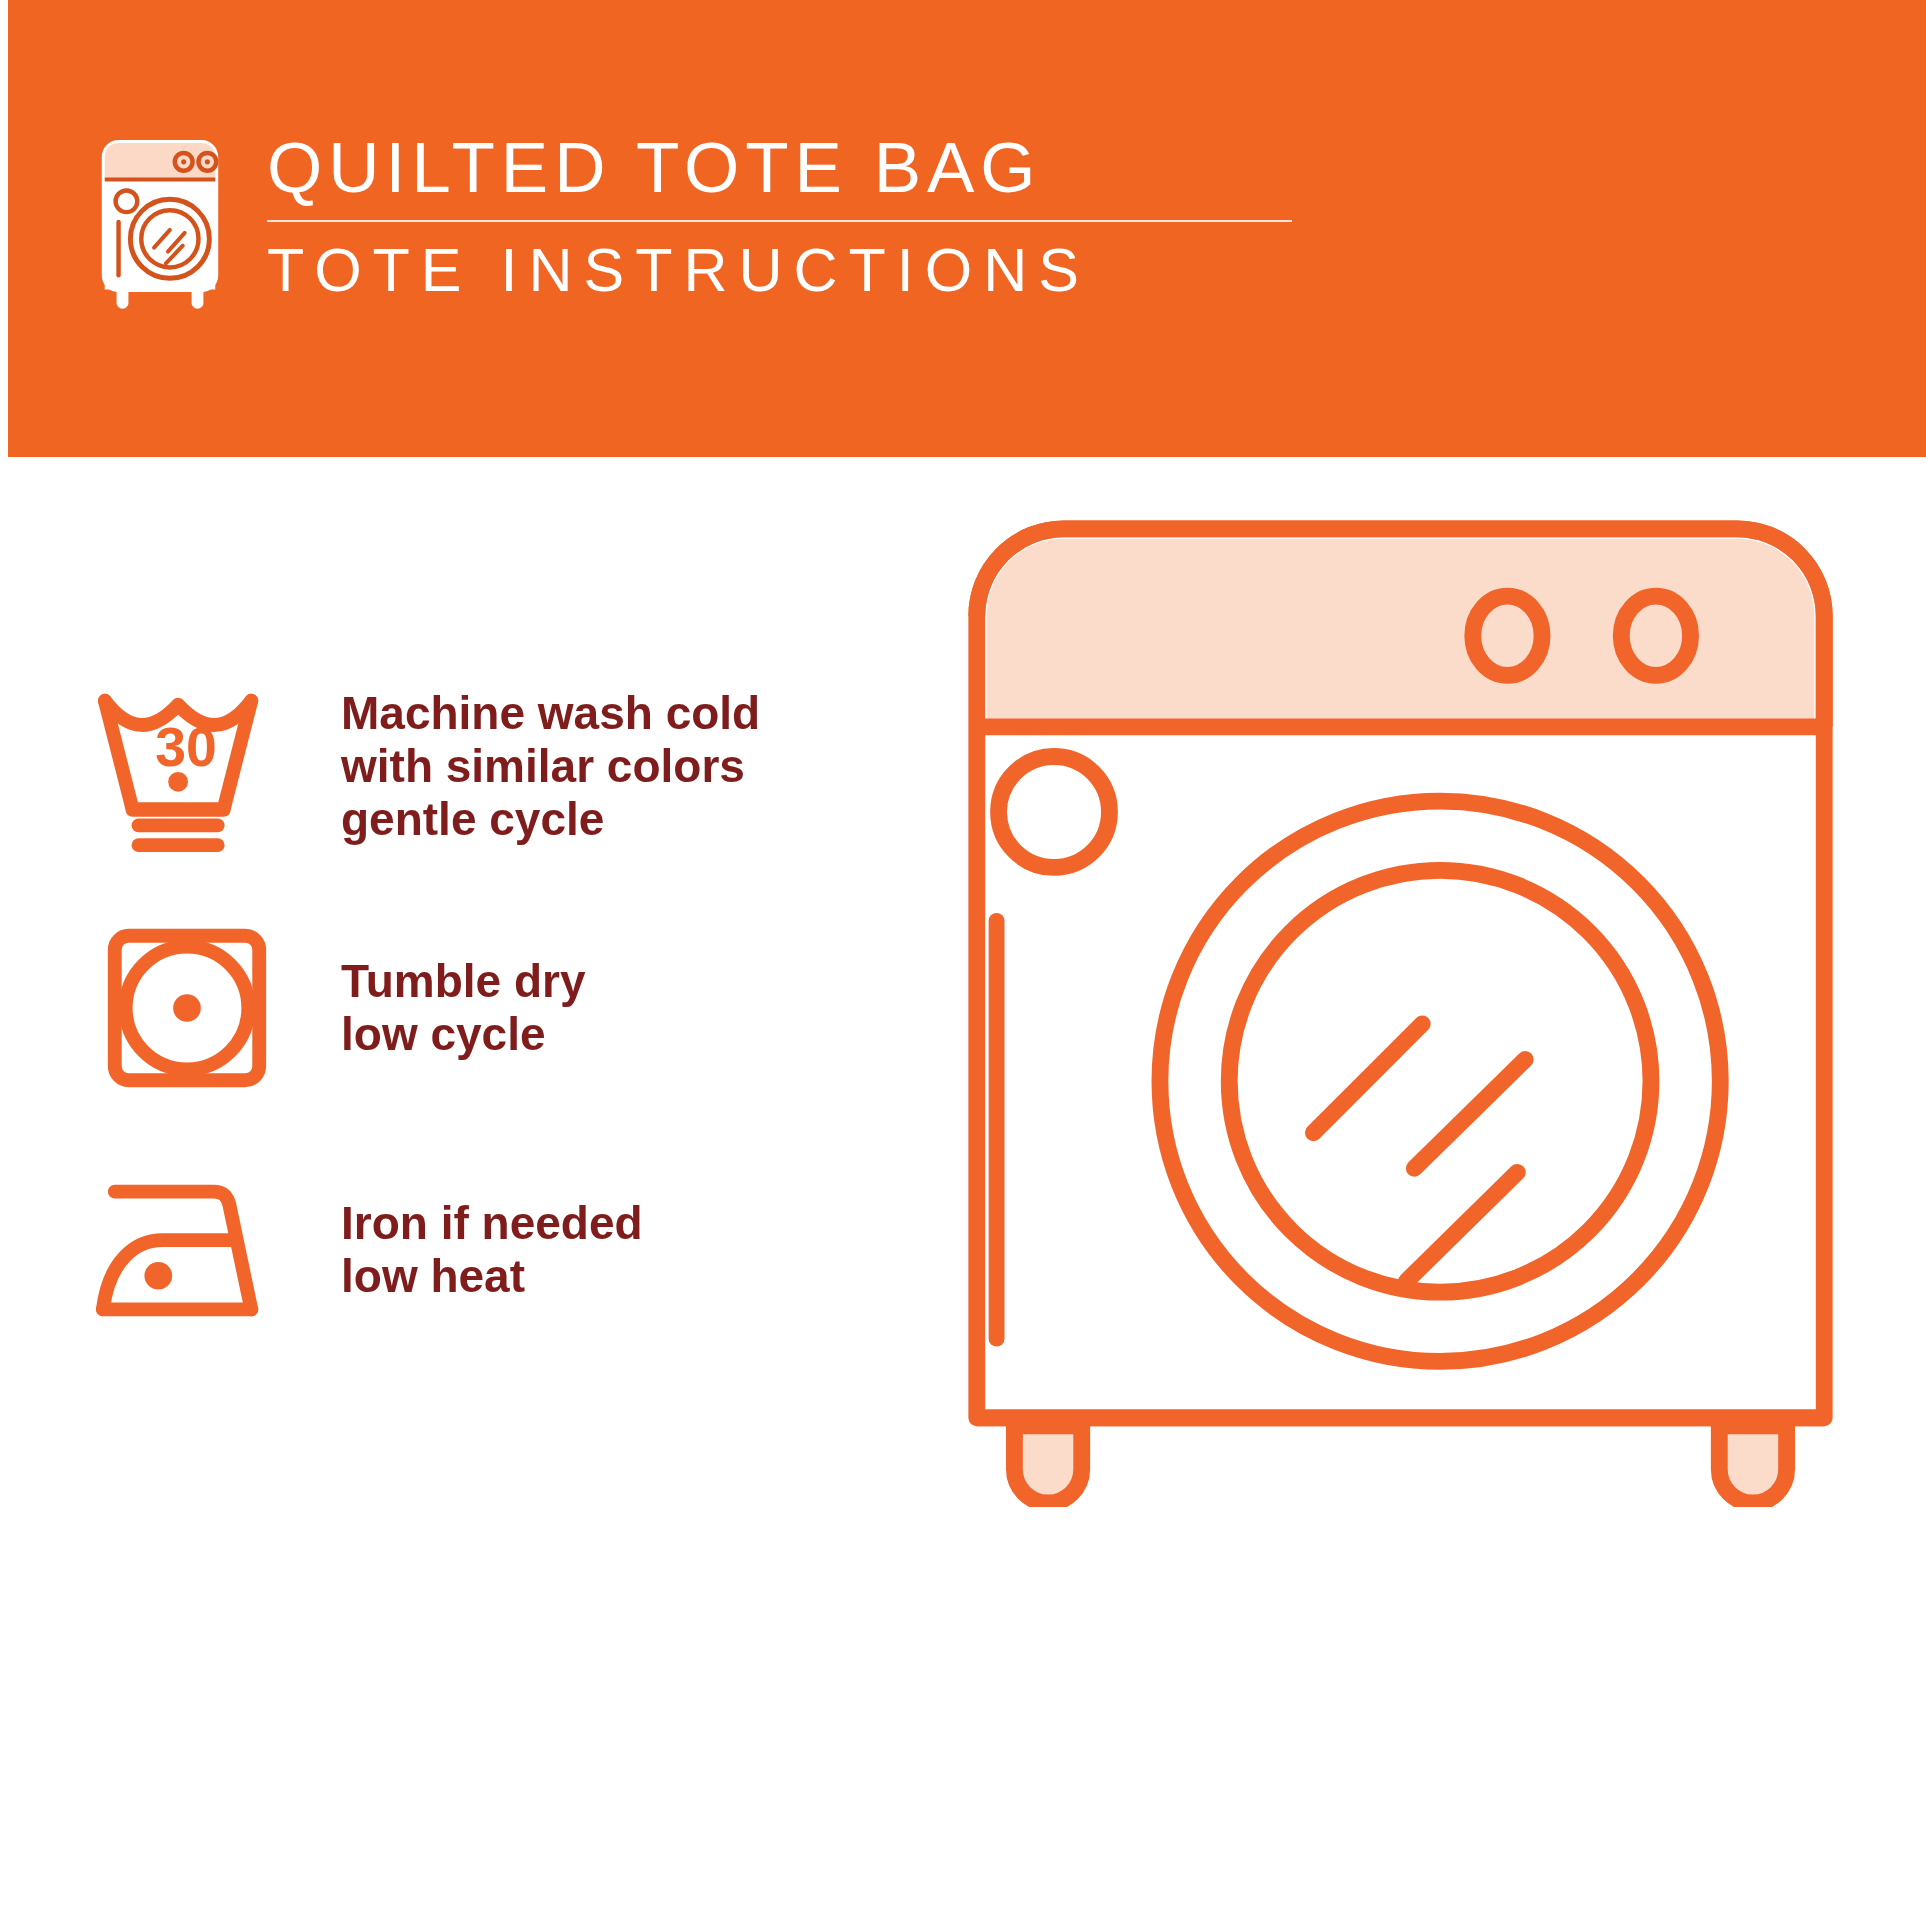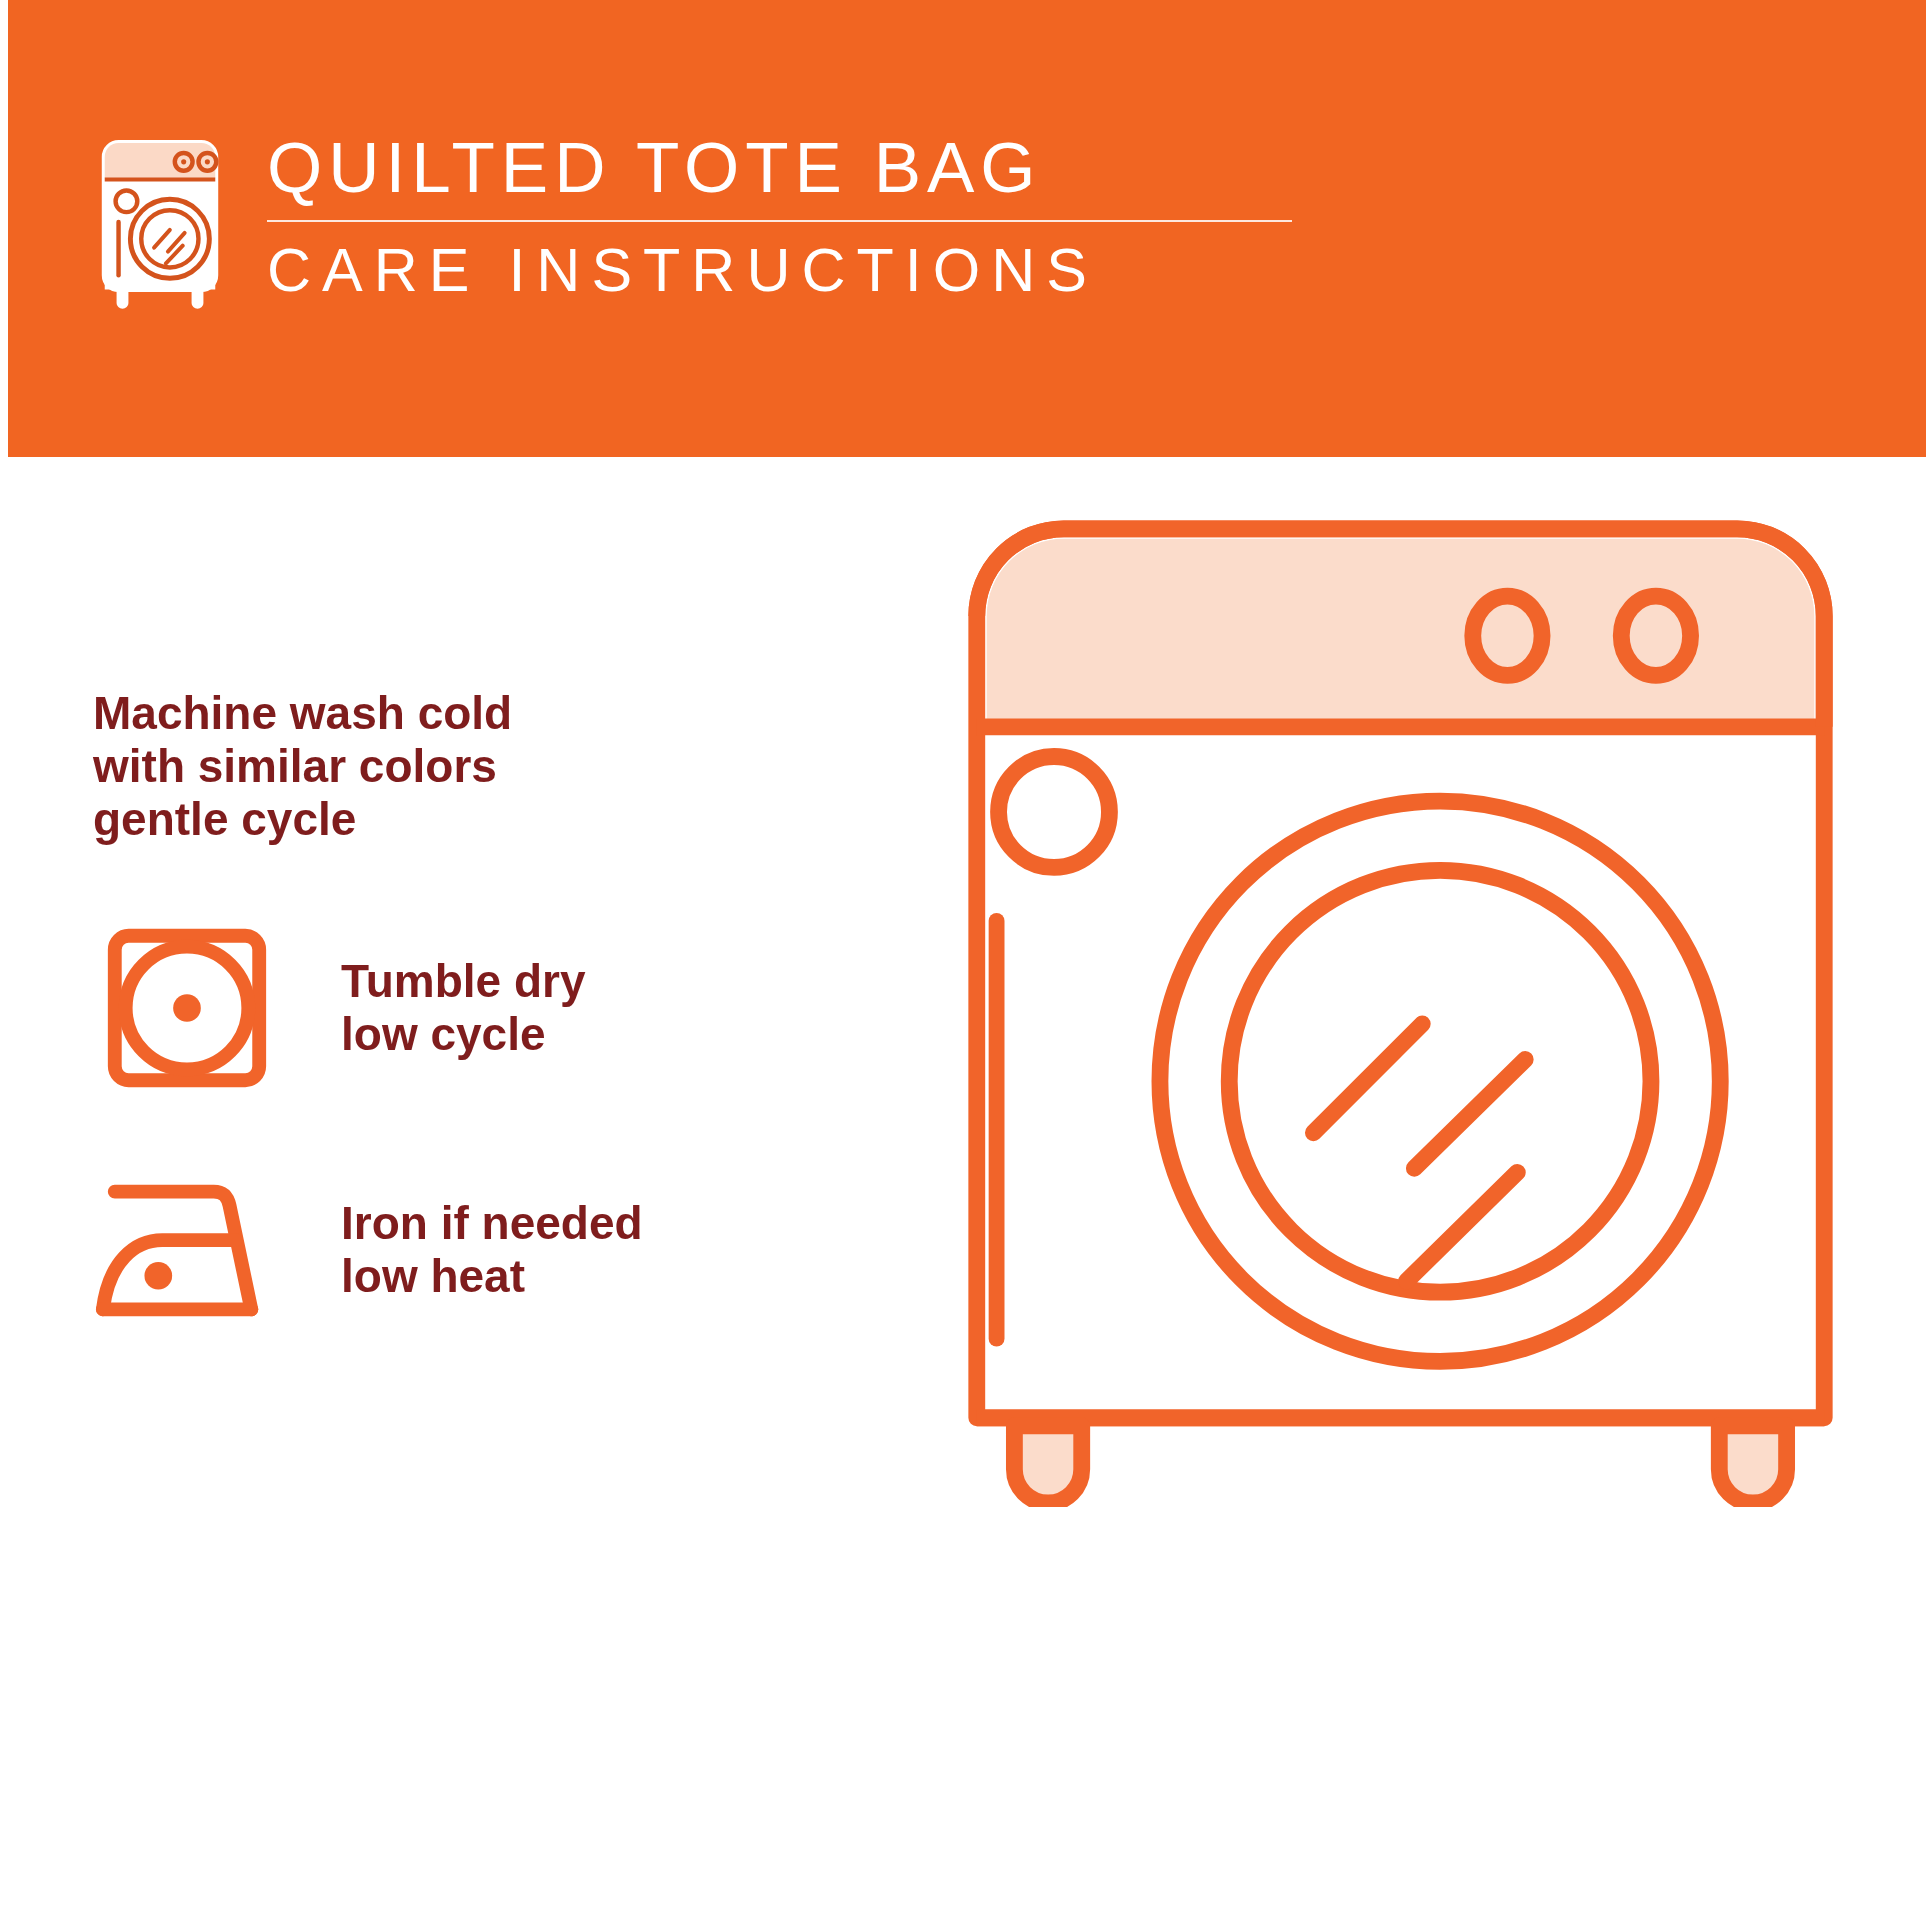--- a/index.html
+++ b/index.html
@@ -146,31 +146,50 @@
         <line x1="20" y1="153" x2="132" y2="153" stroke="#FFFFFF" stroke-width="7"></line>
 
         <path d="M32 156 L32 170 A6 6 0 0 0 44 170 L44 156 Z" fill="#FFFFFF"></path>
         <path d="M108 156 L108 170 A6 6 0 0 0 120 170 L120 156 Z" fill="#FFFFFF"></path>
       </svg>
     </div>
 
     <div class="header-text">
       <div class="title-main">QUILTED TOTE BAG</div>
       <div class="title-rule"></div>
-      <div class="title-sub">CARE INSTRUCTIONS</div>
+      <div class="title-sub">TOTE INSTRUCTIONS</div>
     </div>
 
   </div>
 </div>
 
 <div class="content">
 
   <div class="care-list">
 
     <div class="care-row">
+      <div class="care-icon-cell">
+        <svg viewBox="0 0 200 185" width="198" height="183" xmlns="http://www.w3.org/2000/svg">
+          <g fill="none" stroke="#F1642A" stroke-width="14" stroke-linecap="round" stroke-linejoin="round">
+
+            <path d="M18 26 C42 58 66 58 92 30 C118 58 142 58 166 26"></path>
+            <path d="M18 26 L46 136 L138 136 L166 26"></path>
+            <path d="M46 136 L138 136"></path>
+          </g>
+
+          <text x="100" y="92" text-anchor="middle" fill="#F1642A" font-family="Liberation Sans, sans-serif" font-size="56" font-weight="700">30</text>
+
+          <circle cx="92" cy="108" r="10" fill="#F1642A"></circle>
+
+          <g stroke="#F1642A" stroke-width="14" stroke-linecap="round">
+            <line x1="52" y1="152" x2="132" y2="152"></line>
+            <line x1="52" y1="172" x2="132" y2="172"></line>
+          </g>
+        </svg>
+      </div>
       <div class="care-text">Machine wash cold
 with similar colors
 gentle cycle</div>
     </div>
 
 
     <div class="care-row">
       <div class="care-icon-cell">
         <svg viewBox="0 0 200 185" width="198" height="183" xmlns="http://www.w3.org/2000/svg">
           <rect x="28" y="19" width="146" height="146" rx="14" ry="14" fill="none" stroke="#F1642A" stroke-width="14"></rect>

